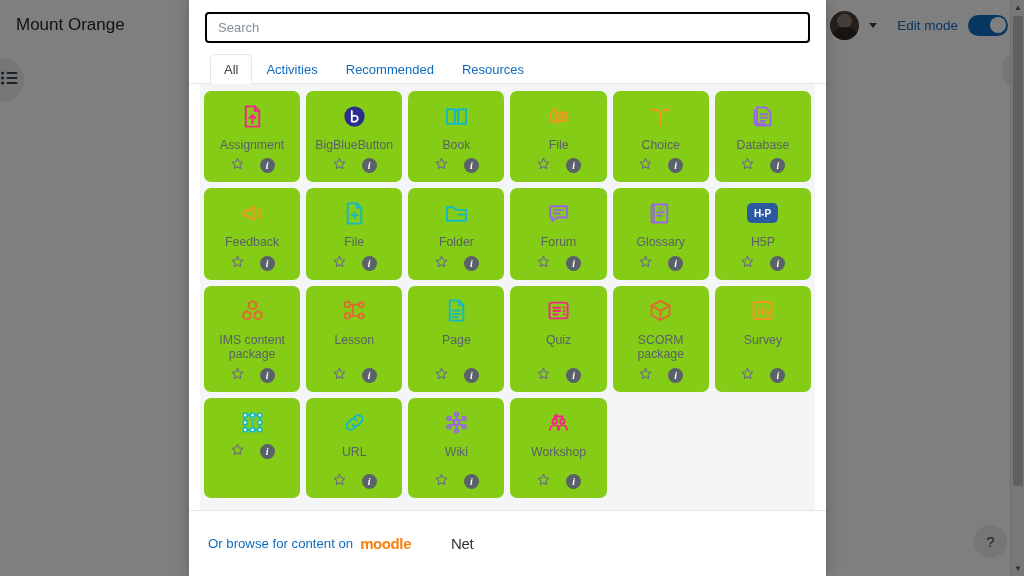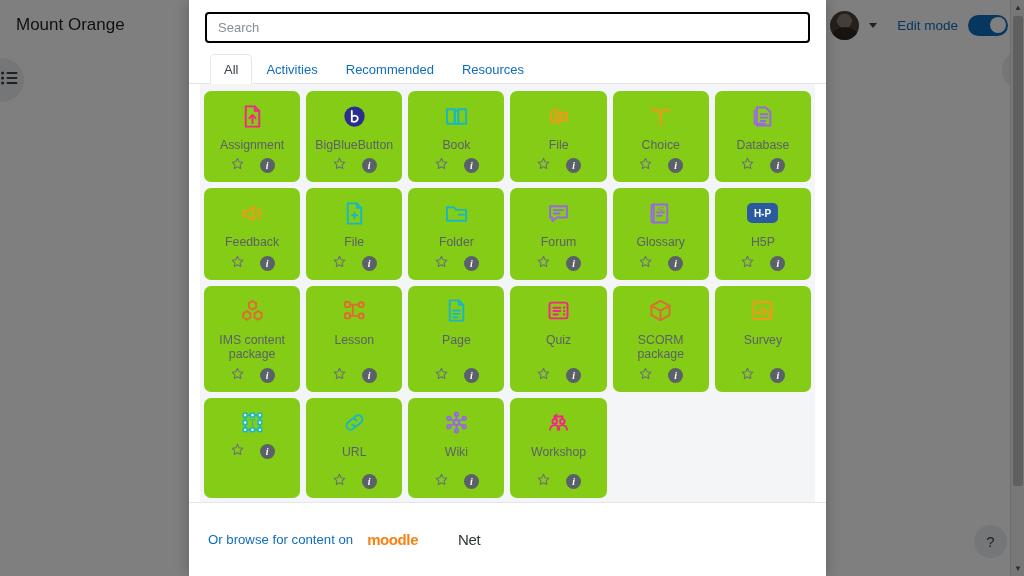--- a/index.html
+++ b/index.html
@@ -148,21 +148,21 @@
   .info-dot {
     width: 15px; height: 15px; border-radius: 50%; background: #5b6168;
     color: #fff; font-size: 10px; font-style: italic; font-weight: bold;
     display: flex; align-items: center; justify-content: center;
     font-family: "Liberation Serif", serif;
   }
   .card.empty { background: transparent; }
 
   #modal-footer {
     border-top: 1px solid #e4e7ea; padding: 17px 19px;
-    display: flex; align-items: center; gap: 14px; height: 74px;
+    display: flex; align-items: center; gap: 7px; height: 66px;
   }
   #browse-text { font-size: 13.2px; color: #0f6cbf; }
   #moodlenet-logo { font-size: 15px; font-weight: bold; letter-spacing: -0.4px; }
   #moodlenet-logo .m { color: #f98012; }
   #moodlenet-logo .n { color: #2d3436; font-weight: normal; margin-left: 40px; }
 </style>
 </head>
 <body>
 
 <div id="page">

